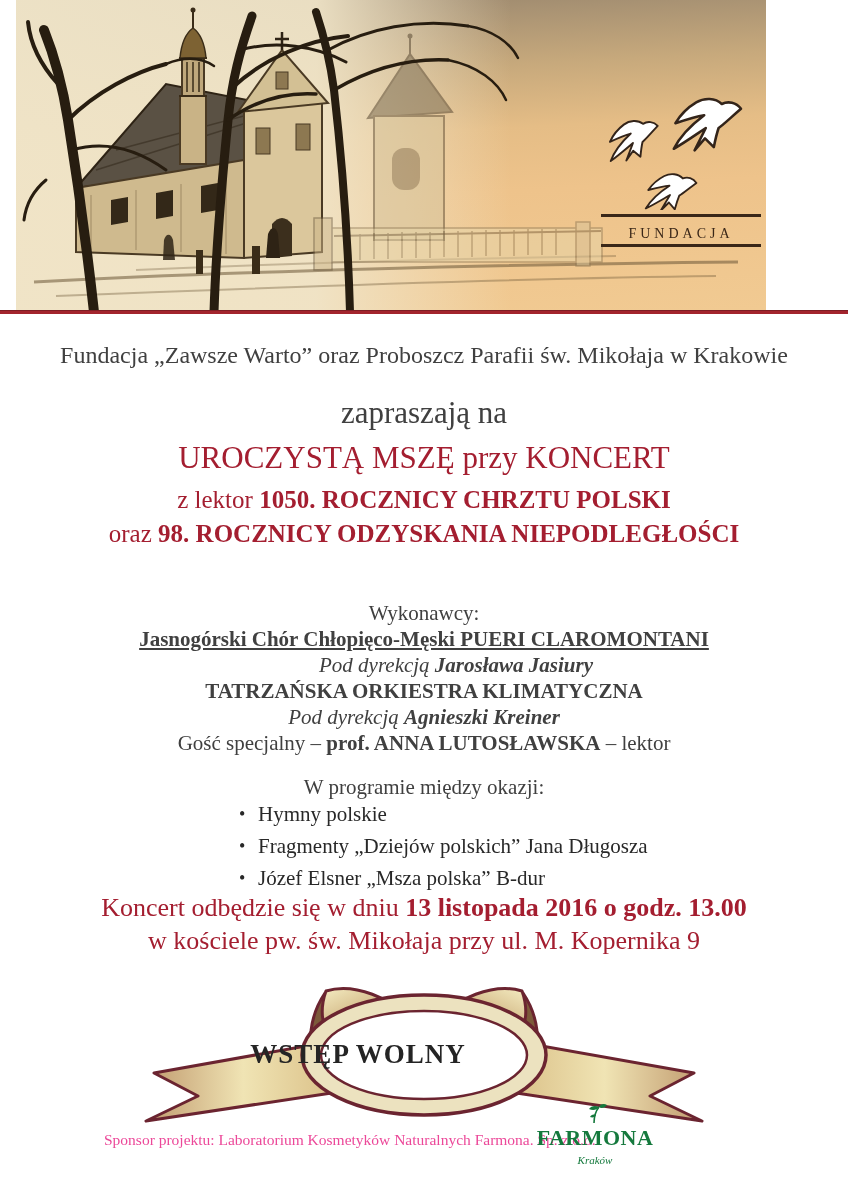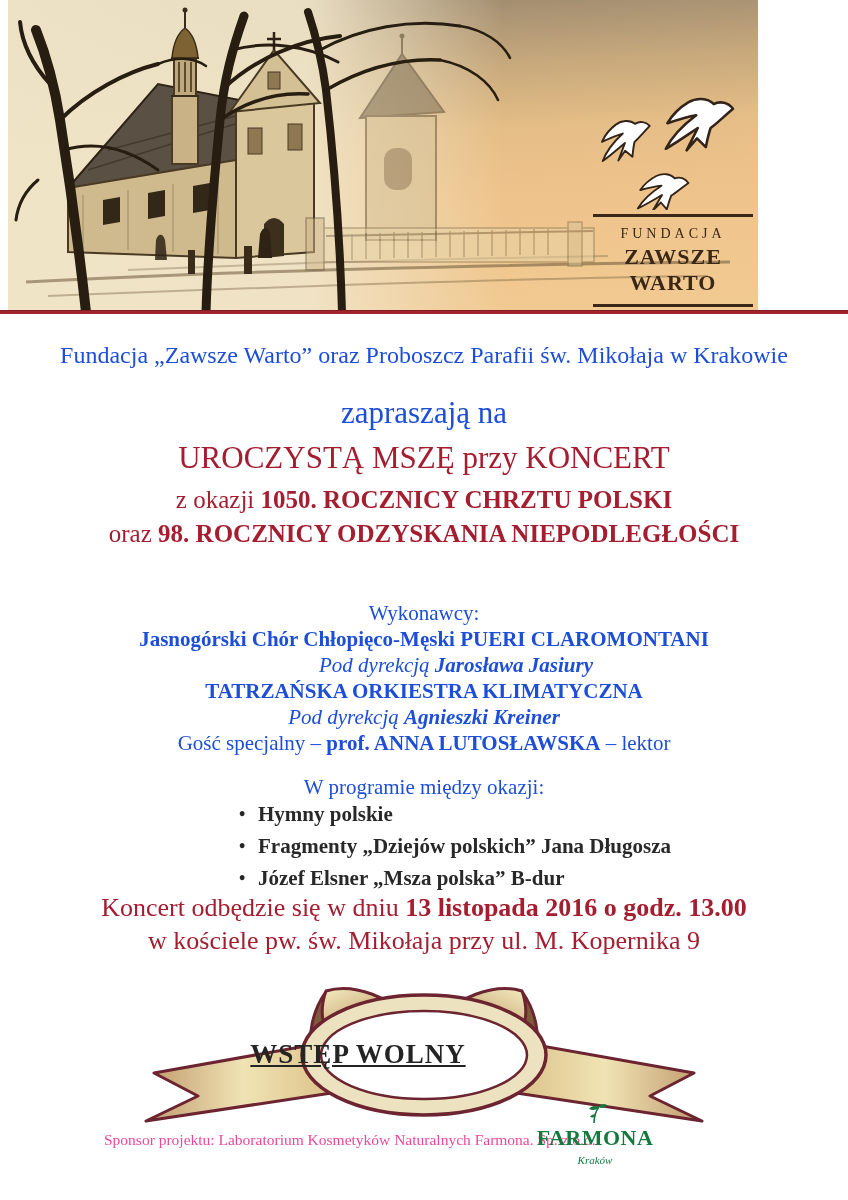--- a/index.html
+++ b/index.html
@@ -1,65 +1,65 @@
 <!DOCTYPE html>
 <html><head>
 <meta charset="utf-8">
 <style>
   html,body{margin:0;padding:0;}
   body{width:848px;height:1200px;background:#ffffff;font-family:"Liberation Serif", serif;}
   .page{position:relative;width:848px;height:1200px;overflow:hidden;background:#ffffff;}
 
   
   .header{
-    position:absolute;left:8px;top:0;width:750px;height:310px;
+    position:absolute;left:16px;top:0;width:750px;height:310px;
     background:
       linear-gradient(90deg, rgba(240,229,201,.96) 0%, rgba(240,229,201,.92) 40%, rgba(240,229,201,0) 66%),
       linear-gradient(177deg, #95826a 0%, #a89273 10%, #c7a97c 26%, #e5bd86 44%, #eec38b 62%, #f1ca92 100%);
   }
   .header-divider{position:absolute;left:0;top:310px;width:848px;height:3px;background:#a3242d;border-top:1px solid #7e1d24;}
   .church-svg{position:absolute;left:0;top:0;}
 
   .brand{position:absolute;left:583px;top:88px;width:164px;text-align:center;color:#3a2718;}
   .brand-rule{height:3px;background:#3a2718;margin:0 2px;}
   .brand-small{font-size:14px;letter-spacing:4px;margin:9px 0 2px 0;}
   .brand-big{font-size:22px;font-weight:bold;letter-spacing:1px;margin:0 0 8px 0;}
 
   
   .row{position:absolute;left:0;width:848px;text-align:center;white-space:nowrap;}
-  .dark{color:#1d4ed8;}
+  .dark{color:#404040;}
   .red{color:#a41e30;}
   .b{font-weight:bold;}
   .i{font-style:italic;}
 
   .intro1{top:342px;font-size:24px;}
   .intro2{top:395px;font-size:31px;}
   .title1{top:440px;font-size:31px;}
   .title2{top:486px;font-size:25px;}
   .title3{top:520px;font-size:25px;}
 
   .wyk-h{top:601px;font-size:21px;}
-  .wyk-1{top:627px;font-size:21px;}
+  .wyk-1{top:627px;font-size:21px;text-decoration:underline;}
   .wyk-2{top:653px;font-size:21px;padding-left:32px;}
   .wyk-3{top:679px;font-size:21px;}
   .wyk-4{top:705px;font-size:21px;}
   .wyk-5{top:731px;font-size:21px;}
 
   .prog-h{top:775px;font-size:21px;}
   .prog-list{position:absolute;left:258px;top:801px;margin:0;padding:0;list-style:none;color:#282828;font-size:21px;text-align:left;}
-  .prog-list li{position:relative;margin:0 6px 6px 0;line-height:26px;font-weight:bold;}
+  .prog-list li{position:relative;margin:0 6px 6px 0;line-height:26px;}
   .prog-list li::before{content:"•";position:absolute;left:-19px;top:0;font-size:18px;color:#282828;}
 
   .event1{top:893px;font-size:26px;}
   .event2{top:926px;font-size:26px;}
 
   
   .ribbon-svg{position:absolute;left:110px;top:983px;}
   .ribbon-label{position:absolute;left:0;top:1039px;width:716px;text-align:center;
-    font-size:27px;font-weight:bold;letter-spacing:1px;color:#242424;text-decoration:underline;}
+    font-size:27px;font-weight:bold;letter-spacing:1px;color:#242424;}
 
   
   .sponsor{position:absolute;left:104px;top:1131px;font-size:15.5px;color:#ec4899;}
   .farmona{position:absolute;left:518px;top:1103px;width:154px;text-align:center;color:#15793d;}
   .farmona-name{font-size:22px;font-weight:bold;letter-spacing:.5px;line-height:22px;}
   .farmona-sub{display:flex;align-items:center;gap:4px;margin-top:1px;flex-direction:column;}
   .farmona-sub .rule{flex:1;height:1px;background:#15793d;opacity:.65;}
   .farmona-script{font-style:italic;font-size:11px;}
 </style>
 </head>
@@ -149,31 +149,30 @@
           <path id="swallow" d="M90 16 C84 8 74 6 66 10 C58 2 44 2 34 8 C24 14 14 24 8 34 C20 30 32 26 44 24 C28 36 14 50 6 66 C20 58 34 48 46 40 L32 68 L45 53 L56 64 C58 54 60 46 62 40 C68 36 76 28 90 16 Z"></path>
         </defs>
         <g fill="#ffffff" stroke="#33241a" stroke-width="3.2" stroke-linejoin="round">
           <use href="#swallow" transform="translate(2,34) scale(0.60) rotate(-6)"></use>
           <use href="#swallow" transform="translate(68,8) scale(0.80)"></use>
           <use href="#swallow" transform="translate(44,82) scale(0.58) rotate(4)"></use>
         </g>
       </svg>
       <div class="brand-rule"></div>
       <div class="brand-small">FUNDACJA</div>
-      <div class="brand-big">ZAWSZE WARTO</div>
       <div class="brand-rule"></div>
     </div>
   </div>
   <div class="header-divider"></div>
 
   <div class="row intro1 dark">Fundacja „Zawsze Warto” oraz Proboszcz Parafii św. Mikołaja w Krakowie</div>
   <div class="row intro2 dark">zapraszają na</div>
 
   <div class="row title1 red">UROCZYSTĄ MSZĘ przy KONCERT</div>
-  <div class="row title2 red"><span>z okazji </span><span class="b">1050. ROCZNICY CHRZTU POLSKI</span></div>
+  <div class="row title2 red"><span>z lektor </span><span class="b">1050. ROCZNICY CHRZTU POLSKI</span></div>
   <div class="row title3 red"><span>oraz </span><span class="b">98. ROCZNICY ODZYSKANIA NIEPODLEGŁOŚCI</span></div>
 
   <div class="row wyk-h dark">Wykonawcy:</div>
   <div class="row wyk-1 dark b">Jasnogórski Chór Chłopięco-Męski PUERI CLAROMONTANI</div>
   <div class="row wyk-2 dark i"><span>Pod dyrekcją </span><span class="b">Jarosława Jasiury</span></div>
   <div class="row wyk-3 dark b">TATRZAŃSKA ORKIESTRA KLIMATYCZNA</div>
   <div class="row wyk-4 dark i"><span>Pod dyrekcją </span><span class="b">Agnieszki Kreiner</span></div>
   <div class="row wyk-5 dark"><span>Gość specjalny – </span><span class="b">prof. ANNA LUTOSŁAWSKA</span><span> – lektor</span></div>
 
   <div class="row prog-h dark">W programie między okazji:</div>

